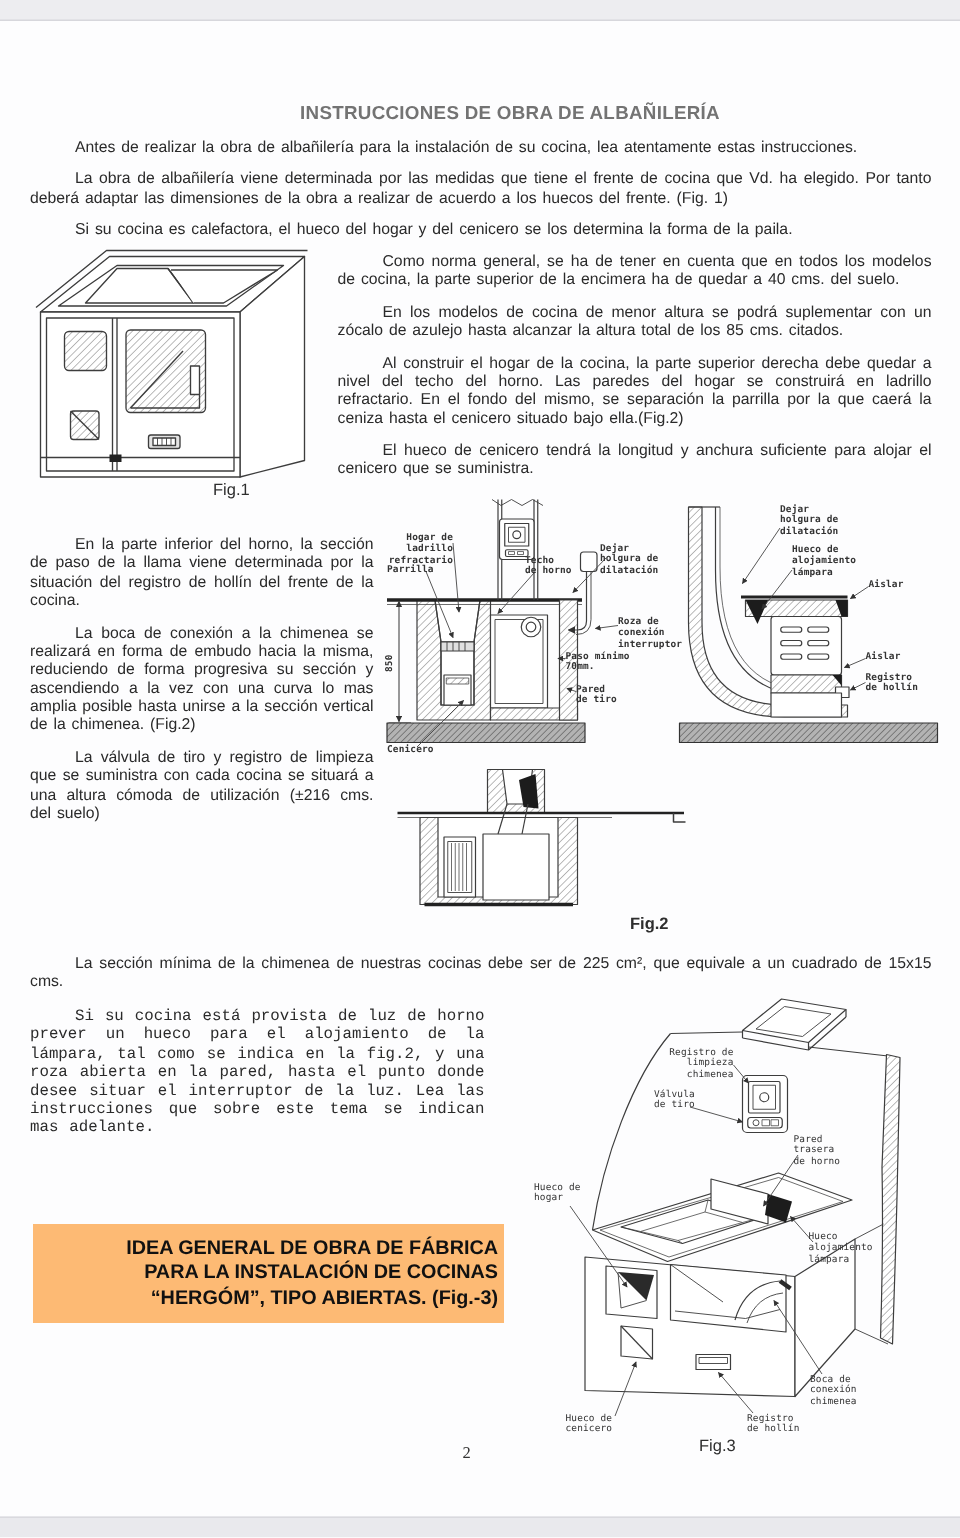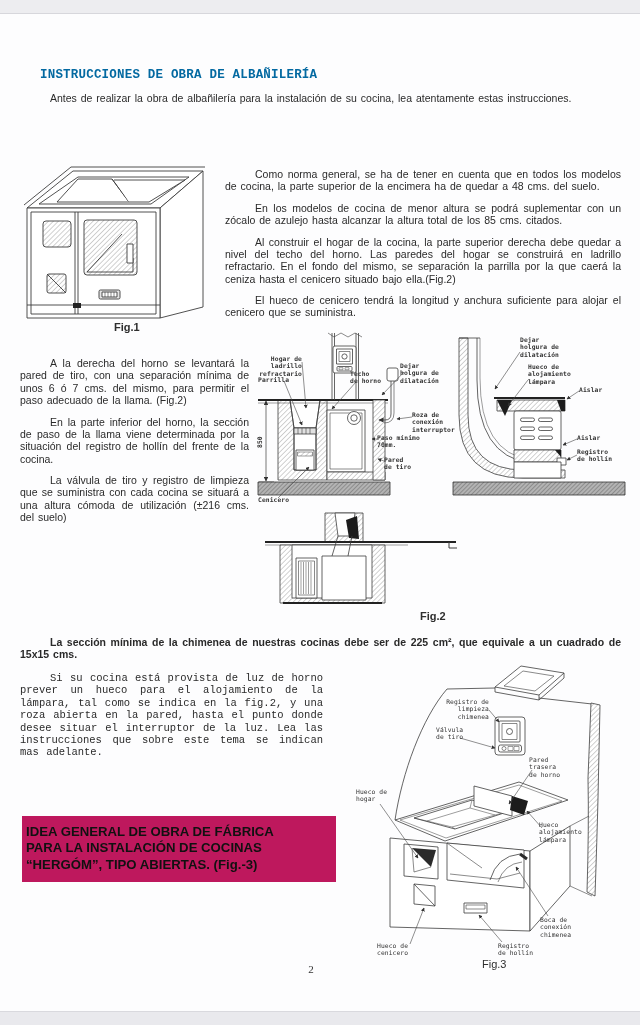--- a/index.html
+++ b/index.html
@@ -2,34 +2,34 @@
 <html><head>
 <meta charset="utf-8">
 <style>
   html,body{margin:0;padding:0;background:#ffffff;}
   .page{position:relative;width:640px;height:1025px;background:#fdfdfe;overflow:hidden;
         font-family:"Liberation Sans",sans-serif;color:#242424;}
   .photo-edge-top{position:absolute;left:0;top:0;width:640px;height:13px;
         background:#ededf0;border-bottom:1px solid #d7d7dc;}
   .photo-edge-bottom{position:absolute;left:0;top:1011px;width:640px;height:14px;
         background:#e9e9ed;border-top:1px solid #d9d9de;}
-  .doc-title{position:absolute;left:40px;top:68px;width:600px;text-align:left;
-        font-size:12.5px;font-weight:bold;letter-spacing:.2px;color:#0369a1;font-family:Liberation Mono, monospace;}
+  .doc-title{position:absolute;left:40px;top:68px;width:600px;text-align:center;
+        font-size:12.5px;font-weight:bold;letter-spacing:.2px;color:#737373;}
   .textblock{position:absolute;font-size:10.5px;line-height:1.18;text-align:justify;
         word-spacing:1px;color:#2a2a2a;}
   .textblock p{margin:0 0 9px 0;text-indent:30px;}
   .caption{position:absolute;font-size:11px;color:#2e2e2e;}
   .fig{position:absolute;}
   .fig svg{position:absolute;left:0;top:0;}
   .fig-label{position:absolute;font-family:"DejaVu Sans Mono",monospace;font-size:6.3px;
         line-height:1.18;letter-spacing:.1px;color:#333;white-space:pre-line;}
   .fig-label.r{text-align:right;}
   .rot{transform:rotate(-90deg);transform-origin:left top;}
   .box-heading{position:absolute;left:22px;top:816px;width:314px;box-sizing:border-box;
-        background:#be185d;padding:8px 4px 9px 4px;text-align:left;font-weight:bold;
+        background:#fdba74;padding:8px 4px 9px 4px;text-align:right;font-weight:bold;
         font-size:13.2px;line-height:1.24;color:#111;white-space:pre-line;}
   .page-num{position:absolute;left:0;top:963px;width:622px;text-align:center;
         font-family:"Liberation Serif",serif;font-size:11px;color:#333;}
 </style>
 </head>
 <body>
 
 <svg width="0" height="0" style="position:absolute">
   <defs>
     <pattern id="hatch" width="3.5" height="3.5" patternUnits="userSpaceOnUse" patternTransform="rotate(45)">
@@ -47,20 +47,22 @@
 </svg>
 
 <div class="page">
   <div class="photo-edge-top"></div>
   <div class="photo-edge-bottom"></div>
 
   <div class="doc-title">INSTRUCCIONES DE OBRA DE ALBAÑILERÍA</div>
 
   <div class="textblock" style="left:20px;top:92px;width:601px;">
     <p>Antes de realizar la obra de albañilería para la instalación de su cocina, lea atentamente estas instrucciones.</p>
+    <p>La obra de albañilería viene determinada por las medidas que tiene el frente de cocina que Vd. ha elegido. Por tanto deberá adaptar las dimensiones de la obra a realizar de acuerdo a los huecos del frente.  (Fig. 1)</p>
+    <p>Si su cocina es calefactora, el hueco del hogar y del cenicero se los determina la forma de la paila.</p>
   </div>
 
   <div class="fig" style="left:15px;top:160px;width:200px;height:178px;">
     <svg width="200" height="160" viewBox="0 0 200 160">
       <g stroke="#3d3d3d" stroke-width="0.9" fill="none" stroke-linejoin="round">
         <path d="M12,48 L58,11 L188,11 L145,48 Z" fill="#fff"></path>
         <path d="M9,45 L56,7 L190,7"></path>
         <path d="M145,48 L188,11 L188,147 L145,158 Z" fill="#fff"></path>
         <rect x="12" y="48" width="133" height="110" fill="#fff"></rect>
         <path d="M24,44 L63,17 L174,17 L136,44 Z" fill="#fff"></path>
@@ -80,33 +82,33 @@
         <rect x="84" y="130" width="21" height="9" rx="1.5" fill="#e4e4e4"></rect>
         <rect x="87" y="132" width="15" height="5" fill="#fff"></rect>
         <line x1="90" y1="132" x2="90" y2="137" stroke-width="0.6"></line>
         <line x1="93" y1="132" x2="93" y2="137" stroke-width="0.6"></line>
         <line x1="96" y1="132" x2="96" y2="137" stroke-width="0.6"></line>
         <line x1="99" y1="132" x2="99" y2="137" stroke-width="0.6"></line>
         <line x1="12" y1="145" x2="145" y2="145"></line>
         <rect x="58" y="143" width="8" height="5" fill="#222" stroke="none"></rect>
       </g>
     </svg>
-    <div class="caption" style="left:99px;top:161px;font-weight:bold;">Fig.1</div>
+    <div class="caption" style="left:127px;top:161px;">Fig.1</div>
   </div>
 
   <div class="textblock" style="left:225px;top:168px;width:396px;">
-    <p>Como norma general, se ha de tener en cuenta que en todos los modelos de cocina, la parte superior de la encimera ha de quedar a 48 cms. del suelo.</p>
+    <p>Como norma general, se ha de tener en cuenta que en todos los modelos de cocina, la parte superior de la encimera ha de quedar a 40 cms. del suelo.</p>
     <p>En los modelos de cocina de menor altura se podrá suplementar con un zócalo de azulejo hasta alcanzar la altura total de los 85 cms. citados.</p>
     <p>Al construir el hogar de la cocina, la parte superior derecha debe quedar a nivel del techo del horno. Las paredes del hogar se construirá en ladrillo refractario. En el fondo del mismo, se separación la parrilla por la que caerá la ceniza hasta el cenicero situado bajo ella.(Fig.2)</p>
     <p>El hueco de cenicero tendrá la longitud y anchura suficiente para alojar el cenicero que se suministra.</p>
   </div>
 
   <div class="textblock" style="left:20px;top:357px;width:229px;">
-    <p>A la derecha del horno se levantará la pared de tiro, con una separación mínima de unos 6 ó 7 cms. del mismo, para permitir el paso adecuado de la llama. (Fig.2)</p>
     <p>En la parte inferior del horno, la sección de paso de la llama viene determinada por la situación del registro de hollín del frente de la cocina.</p>
+    <p>La boca de conexión a la chimenea se realizará en forma de embudo hacia la misma, reduciendo de forma progresiva su sección y ascendiendo a la vez con una curva lo mas amplia posible hasta unirse a la sección vertical de la chimenea. (Fig.2)</p>
     <p>La válvula de tiro y registro de limpieza que se suministra con cada cocina se situará a una altura cómoda de utilización (±216 cms. del suelo)</p>
   </div>
 
   <div class="fig" style="left:228px;top:330px;width:404px;height:302px;font-weight:bold;">
     <svg width="404" height="300" viewBox="0 0 404 300">
       <g stroke="#3d3d3d" stroke-width="0.8" fill="none" stroke-linejoin="round">
 
         <rect x="50" y="70" width="49" height="80" fill="url(#hatch)"></rect>
         <path d="M62,70 L92,70 L88,98 L66,98 Z" fill="#fff"></path>
         <rect x="66" y="98" width="22" height="42" fill="#fff"></rect>
@@ -233,21 +235,21 @@
     <div class="fig-label" style="left:300px;top:33px;">Hueco de
 alojamiento
 lámpara</div>
     <div class="fig-label" style="left:351px;top:56px;">Aislar</div>
     <div class="fig-label" style="left:349px;top:104px;">Aislar</div>
     <div class="fig-label" style="left:349px;top:118px;">Registro
 de hollín</div>
     <div class="caption" style="left:192px;top:280px;">Fig.2</div>
   </div>
 
-  <div class="textblock" style="left:20px;top:636px;width:601px;font-weight:bold;">
+  <div class="textblock" style="left:20px;top:636px;width:601px;">
     <p>La sección mínima de la chimenea de nuestras cocinas debe ser de 225 cm², que equivale a un cuadrado de 15x15 cms.</p>
   </div>
 
   <div class="textblock" style="left:20px;top:672px;width:303px;font-family:Liberation Mono, monospace;">
     <p>Si su cocina está provista de luz de horno prever un hueco para el alojamiento de la lámpara, tal como se indica en la fig.2, y una roza abierta en la pared, hasta el punto donde desee situar el interruptor de la luz. Lea las instrucciones que sobre este tema se indican mas adelante.</p>
   </div>
 
   <div class="box-heading">IDEA GENERAL DE OBRA DE FÁBRICA
 PARA LA INSTALACIÓN DE COCINAS
 “HERGÓM”, TIPO ABIERTAS. (Fig.-3)</div>
@@ -335,17 +337,17 @@
     <div class="fig-label" style="left:187px;top:163px;">Hueco
 alojamiento
 lámpara</div>
     <div class="fig-label" style="left:25px;top:284px;">Hueco de
 cenicero</div>
     <div class="fig-label" style="left:146px;top:284px;">Registro
 de hollín</div>
     <div class="fig-label" style="left:188px;top:258px;">Boca de
 conexión
 chimenea</div>
-    <div class="caption" style="left:130px;top:300px;">Fig.3</div>
+    <div class="caption" style="left:114px;top:300px;">Fig.3</div>
   </div>
 
   <div class="page-num">2</div>
 </div>
 
 </body></html>

